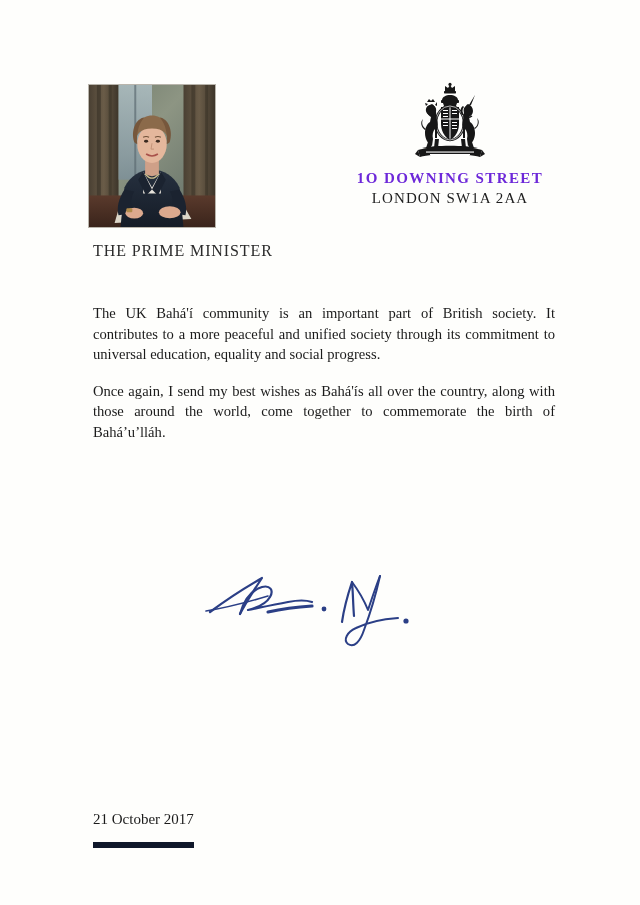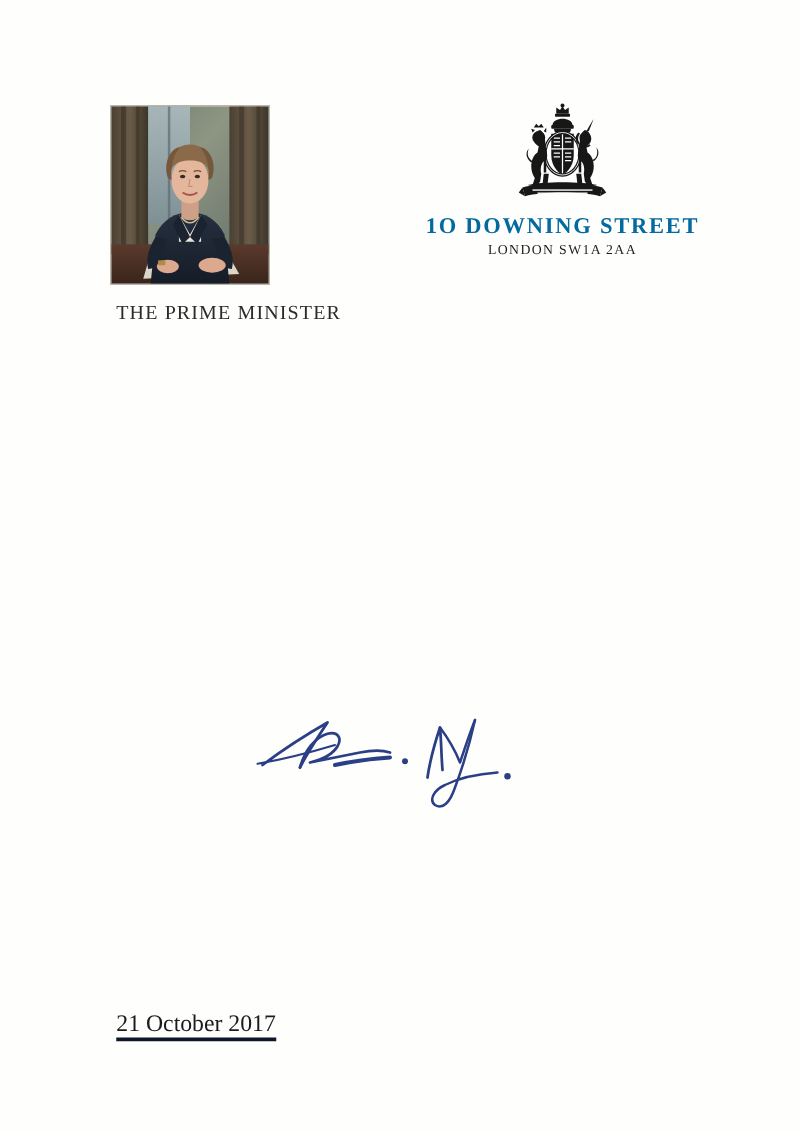--- a/index.html
+++ b/index.html
@@ -64,28 +64,28 @@
     width: 240px;
     text-align: center;
   }
   .crest {
     width: 96px;
     height: 82px;
     margin: 0 auto 6px auto;
     display: block;
   }
   .addr-line1 {
-    font-size: 18px;
+    font-size: 15px;
     letter-spacing: 1.4px;
-    color: #0369a1;
+    color: #6d28d9;
     font-weight: 600;
     white-space: nowrap;
   }
   .addr-line2 {
-    font-size: 11px;
+    font-size: 15px;
     letter-spacing: 1.1px;
     color: #1d1d1d;
     margin-top: 3px;
     white-space: nowrap;
   }
 
   
   .letter-body {
     position: absolute;
     left: 93px;
@@ -111,24 +111,24 @@
     width: 230px;
     height: 100px;
   }
   .signature svg { display: block; width: 100%; height: 100%; }
 
   
   .date-line {
     position: absolute;
     left: 93px;
     top: 810px;
-    font-size: 19px;
+    font-size: 15px;
     color: #1b1b1b;
-    border-bottom: 3px solid #0f172a;
-    padding-bottom: 1px;
+    border-bottom: 6px solid #0f172a;
+    padding-bottom: 13px;
     line-height: 19px;
     white-space: nowrap;
   }
 </style>
 </head>
 <body>
 
 <div class="page">
 
   <div class="header">
@@ -294,20 +294,22 @@
           <rect x="28" y="72" width="40" height="1.1"></rect>
         </g>
       </svg>
 
       <div class="addr-line1">1O DOWNING STREET</div>
       <div class="addr-line2">LONDON SW1A 2AA</div>
     </div>
   </div>
 
   <div class="letter-body">
+    <p class="para">The UK Bahá'í community is an important part of British society. It contributes to a more peaceful and unified society through its commitment to universal education, equality and social progress.</p>
+    <p class="para">Once again, I send my best wishes as Bahá'ís all over the country, along with those around the world, come together to commemorate the birth of Bahá’u’lláh.</p>
   </div>
 
   <div class="signature">
     <svg viewBox="0 0 230 100">
       <g fill="none" stroke="#2b3f86" stroke-linecap="round" stroke-linejoin="round">
 
         <path d="M14 56 C30 44 52 30 66 22 C58 34 50 46 44 58" stroke-width="2.2"></path>
 
         <path d="M10 55 C28 52 52 46 72 40" stroke-width="1.6"></path>
 

